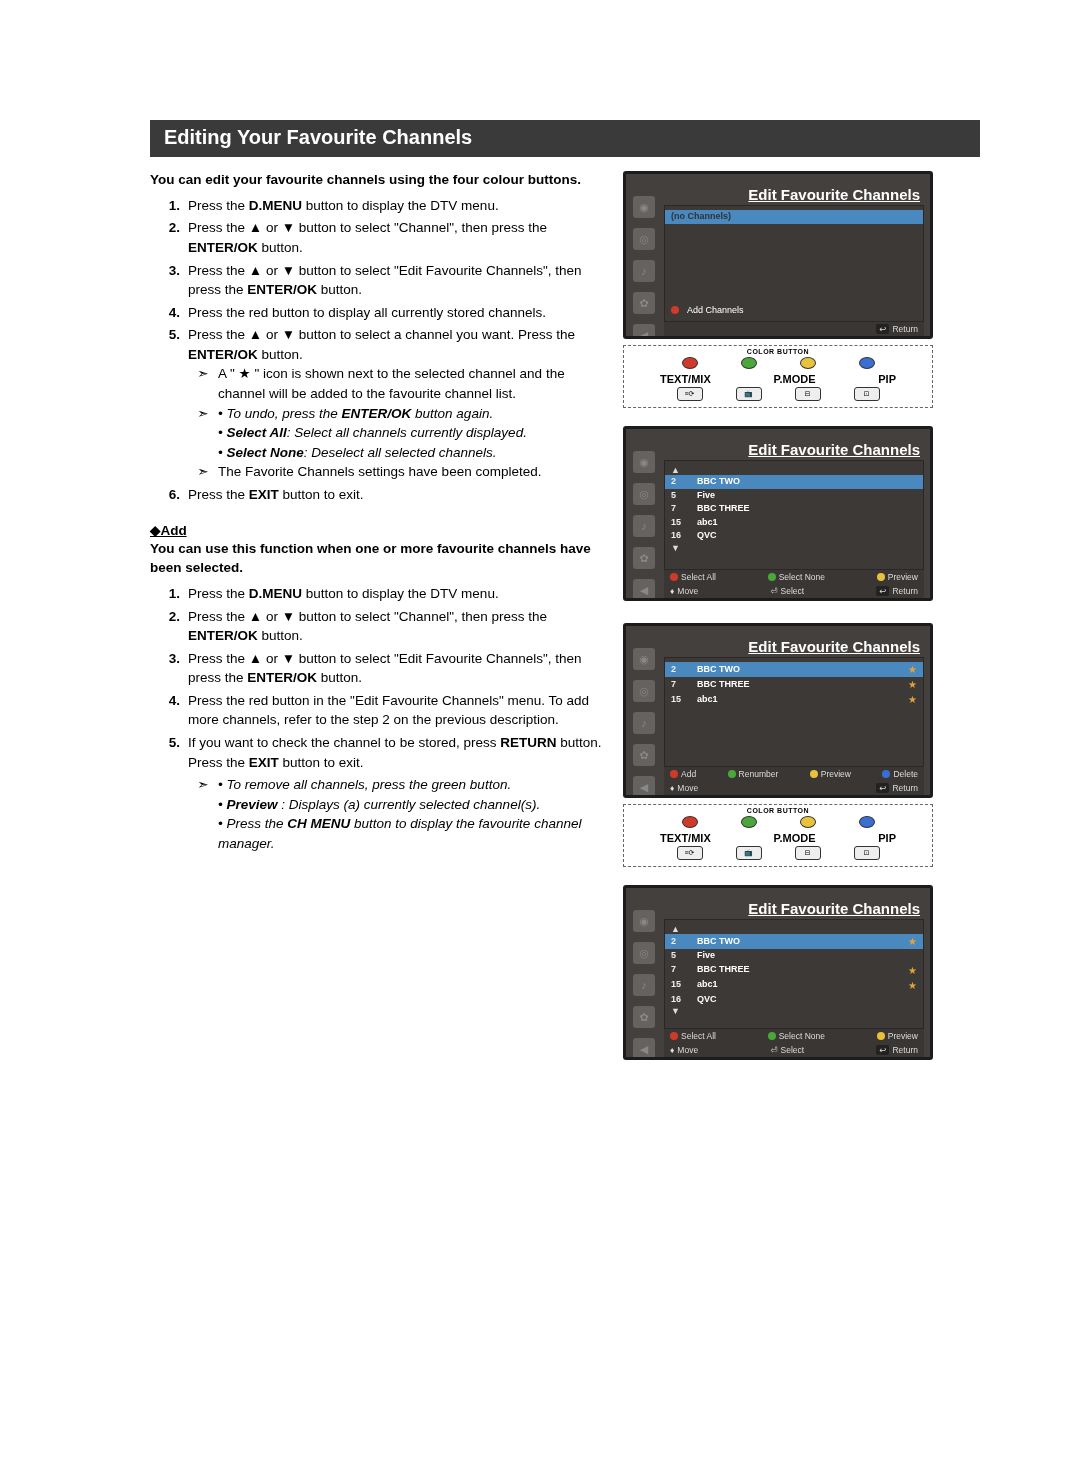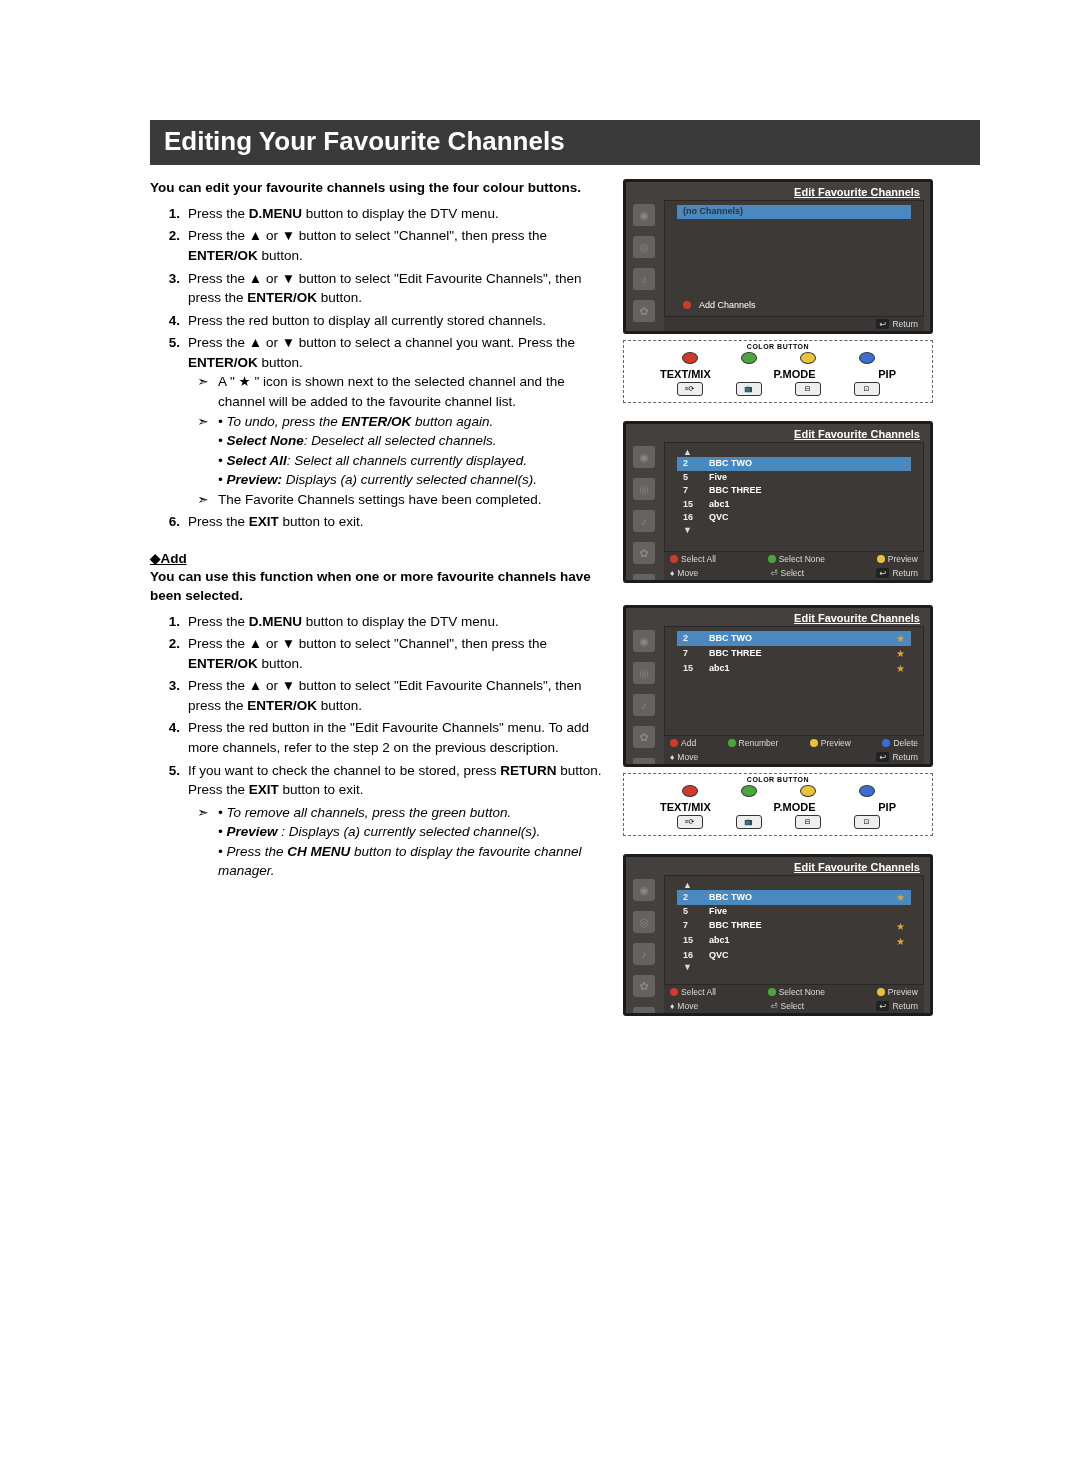--- a/index.html
+++ b/index.html
@@ -14,21 +14,21 @@
   .page {
     width: 1080px;
     min-height: 1472px;
     position: relative;
     padding: 120px 100px 0 150px;
     box-sizing: border-box;
   }
   .title-band {
     background: #3a3a3a;
     color: #fff;
-    font-size: 26px;
+    font-size: 20px;
     font-weight: bold;
     padding: 6px 14px 8px;
     margin-bottom: 14px;
   }
   .two-col {
     display: flex;
     gap: 18px;
   }
   .left {
     width: 455px;
@@ -114,33 +114,33 @@
   .osd .lefticons .ic {
     width: 22px;
     height: 22px;
     border-radius: 3px;
     background: rgba(200,200,200,0.25);
     display:flex;align-items:center;justify-content:center;
     color:#888;font-size:11px;
   }
   .osd .osd-title {
     text-align: right;
-    padding: 4px 10px 2px 40px;
+    padding: 12px 10px 2px 40px;
     font-weight: bold;
     color: #fff;
     text-decoration: underline;
-    font-size: 11px;
+    font-size: 15px;
   }
   .osd .osd-body {
     margin-left: 38px;
     margin-right: 6px;
     min-height: 110px;
     border: 1px solid rgba(0,0,0,0.3);
     background: rgba(0,0,0,0.1);
-    padding: 4px 18px;
+    padding: 4px 6px;
     box-sizing: border-box;
   }
   .osd .row {
     display: flex;
     align-items: center;
     gap: 8px;
     line-height: 1.5;
   }
   .osd .row .num {
     width: 18px;
@@ -267,27 +267,24 @@
                 <span class="mk">➣</span>
                 <span class="bd">A " ★ " icon is shown next to the selected channel and the channel will be added to the favourite channel list.</span>
               </div>
             <div class="sub">
                 <span class="mk">➣</span>
               <span class="bd bullet-list">
                 <div class="bline">
                     <span>• To undo, press the <b>ENTER/OK</b> button again.</span>
                   </div>
                 <div class="bline">
-                    <span>• <b>Select None</b>: Deselect all selected channels.</span>
-                  </div>
-                <div class="bline">
                     <span>• <b>Select All</b>: Select all channels currently displayed.</span>
                   </div>
                 <div class="bline">
-                    <span>• <b>Preview:</b> Displays (a) currently selected channel(s).</span>
+                    <span>• <b>Select None</b>: Deselect all selected channels.</span>
                   </div>
               </span>
             </div>
             <div class="sub">
                 <span class="mk">➣</span>
                 <span class="bd">The Favorite Channels settings have been completed.</span>
               </div>
           </span>
         </li>
         <li>

